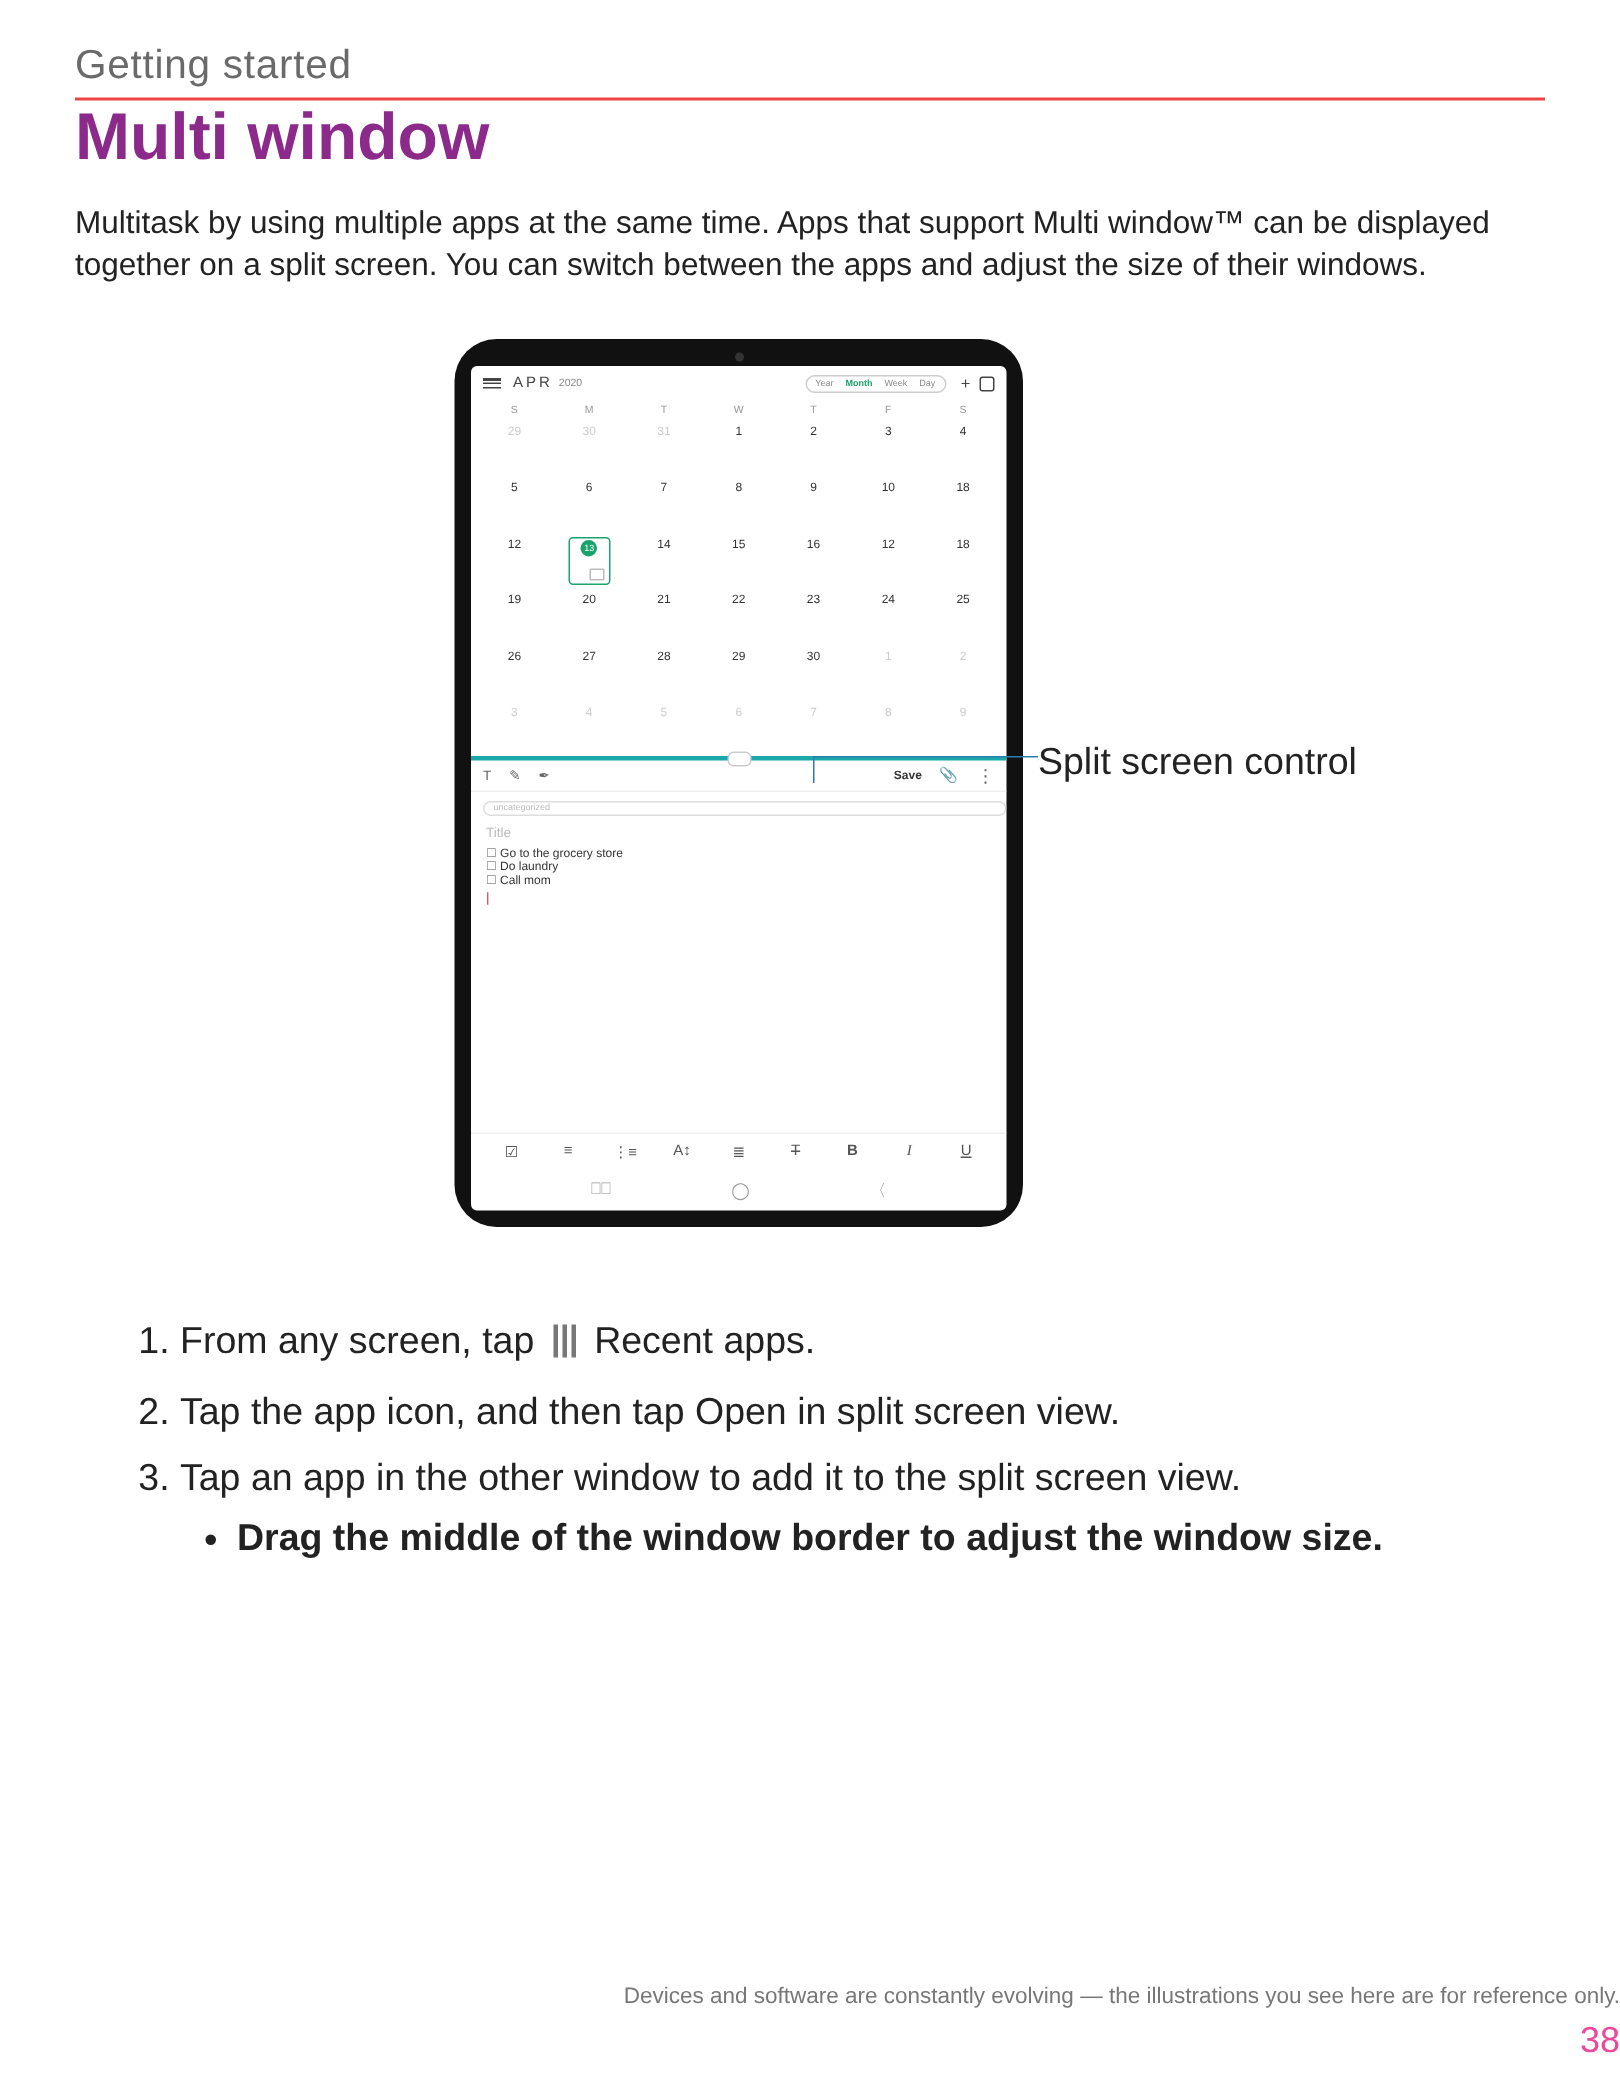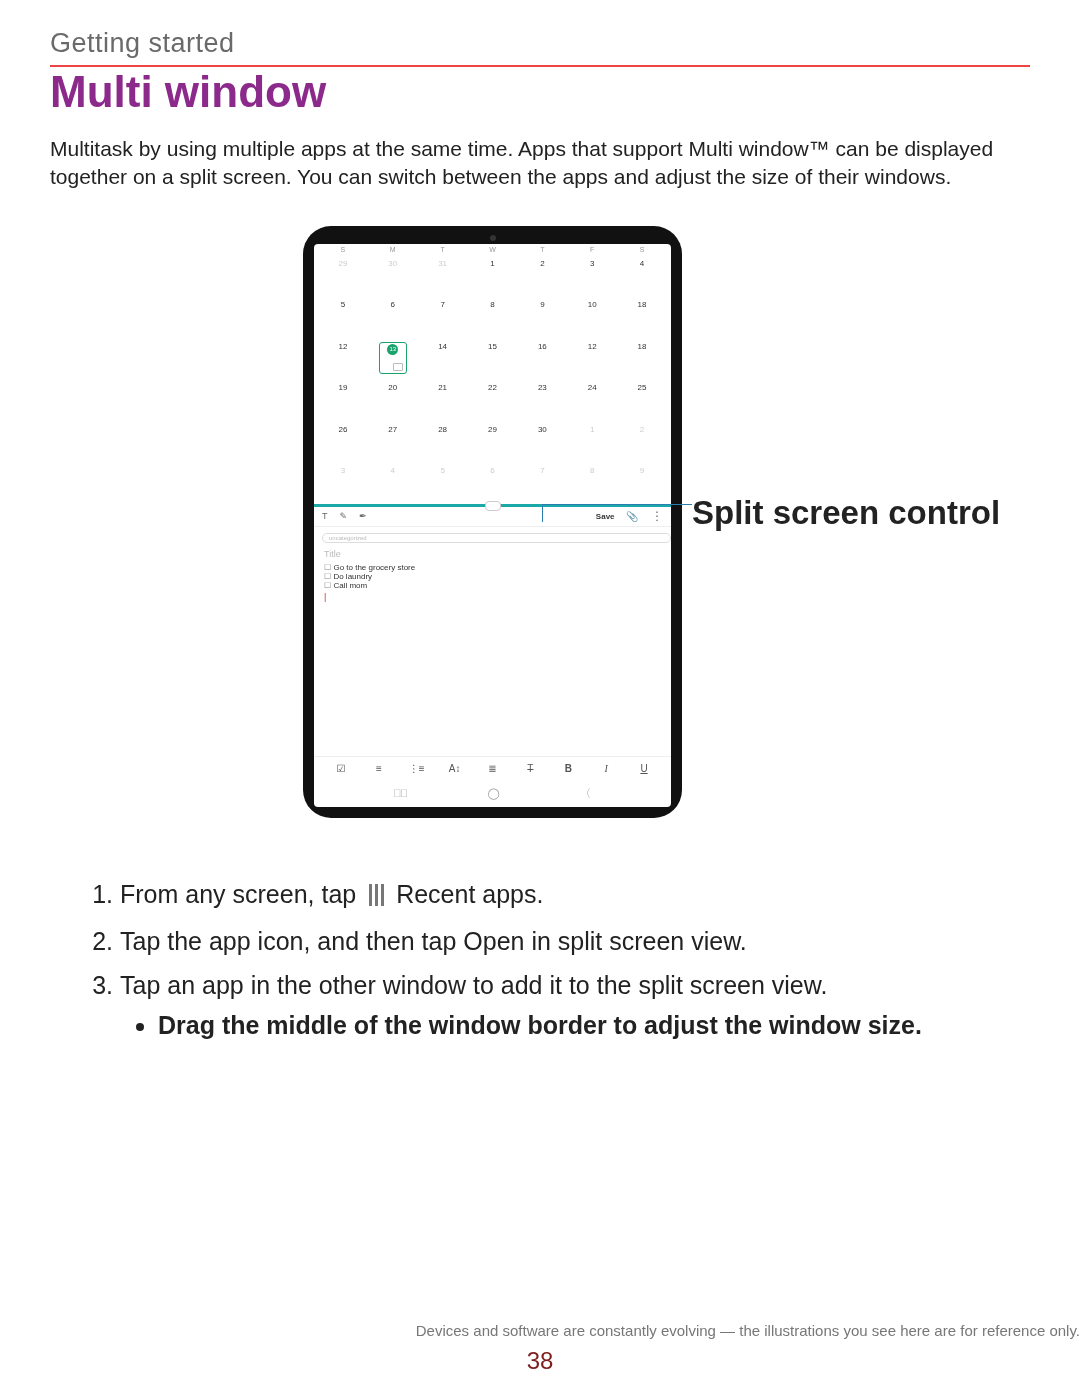--- a/index.html
+++ b/index.html
@@ -154,21 +154,21 @@
     position:absolute;
     left:-150px; top:10px;
     width:150px; height:1px; background:#2a7fb0;
   }
   .callout-line-v {
     position:absolute;
     left:-150px; top:10px;
     width:1px; height:18px; background:#2a7fb0;
   }
   .callout-text {
-    font-size:33px; color:#222;font-weight:bold;
+    font-size:25px; color:#222;
   }
 
   
   ol.steps {
     font-size:25px; color:#222;
     list-style: decimal;
     padding-left: 70px;
     line-height:1.45;
   }
   ol.steps li { margin-bottom:8px; }
@@ -180,37 +180,54 @@
   }
   .bold { font-weight:400;margin-top:11px; }
   ul.sub { list-style: disc; padding-left:38px; margin-top:4px;font-weight:bold; }
 
   .footnote {
     position:absolute; bottom:58px; left:0; right:0;
     text-align:right; font-size:15px; color:#777;
   }
   .pagenum {
     position:absolute; bottom:22px; left:0; right:0;
-    text-align:center; font-size:24px; color:#7f1d1d;
+    text-align:right; font-size:24px; color:#ec4899;
   }
 </style>
 </head>
 <body>
 
 <div class="section-label">Getting started</div>
 
 <h1 class="main-heading">Multi window</h1>
 
 <p class="intro-text">Multitask by using multiple apps at the same time. Apps that support Multi window™ can be displayed together on a split screen. You can switch between the apps and adjust the size of their windows.</p>
 
 <div class="figure-wrap">
   <div class="tablet">
     <div class="screen">
 
       <div class="pane-top">
+        <div class="cal-header">
+          <span class="hamburger">
+              <span></span>
+              <span></span>
+              <span></span>
+            </span>
+          <span class="cal-month">APR</span>
+          <span class="cal-year">2020</span>
+          <span class="cal-view-seg">
+            <span>Year</span>
+            <span class="sel">Month</span>
+            <span>Week</span>
+            <span>Day</span>
+          </span>
+          <span class="cal-plus">+</span>
+          <span class="cal-today-ic"></span>
+        </div>
         <div class="cal-grid" id="calgrid">
             <div class="cal-dow">S</div>
             <div class="cal-dow">M</div>
             <div class="cal-dow">T</div>
             <div class="cal-dow">W</div>
             <div class="cal-dow">T</div>
             <div class="cal-dow">F</div>
             <div class="cal-dow">S</div>
             <div class="cal-cell faded">29</div>
             <div class="cal-cell faded">30</div>

